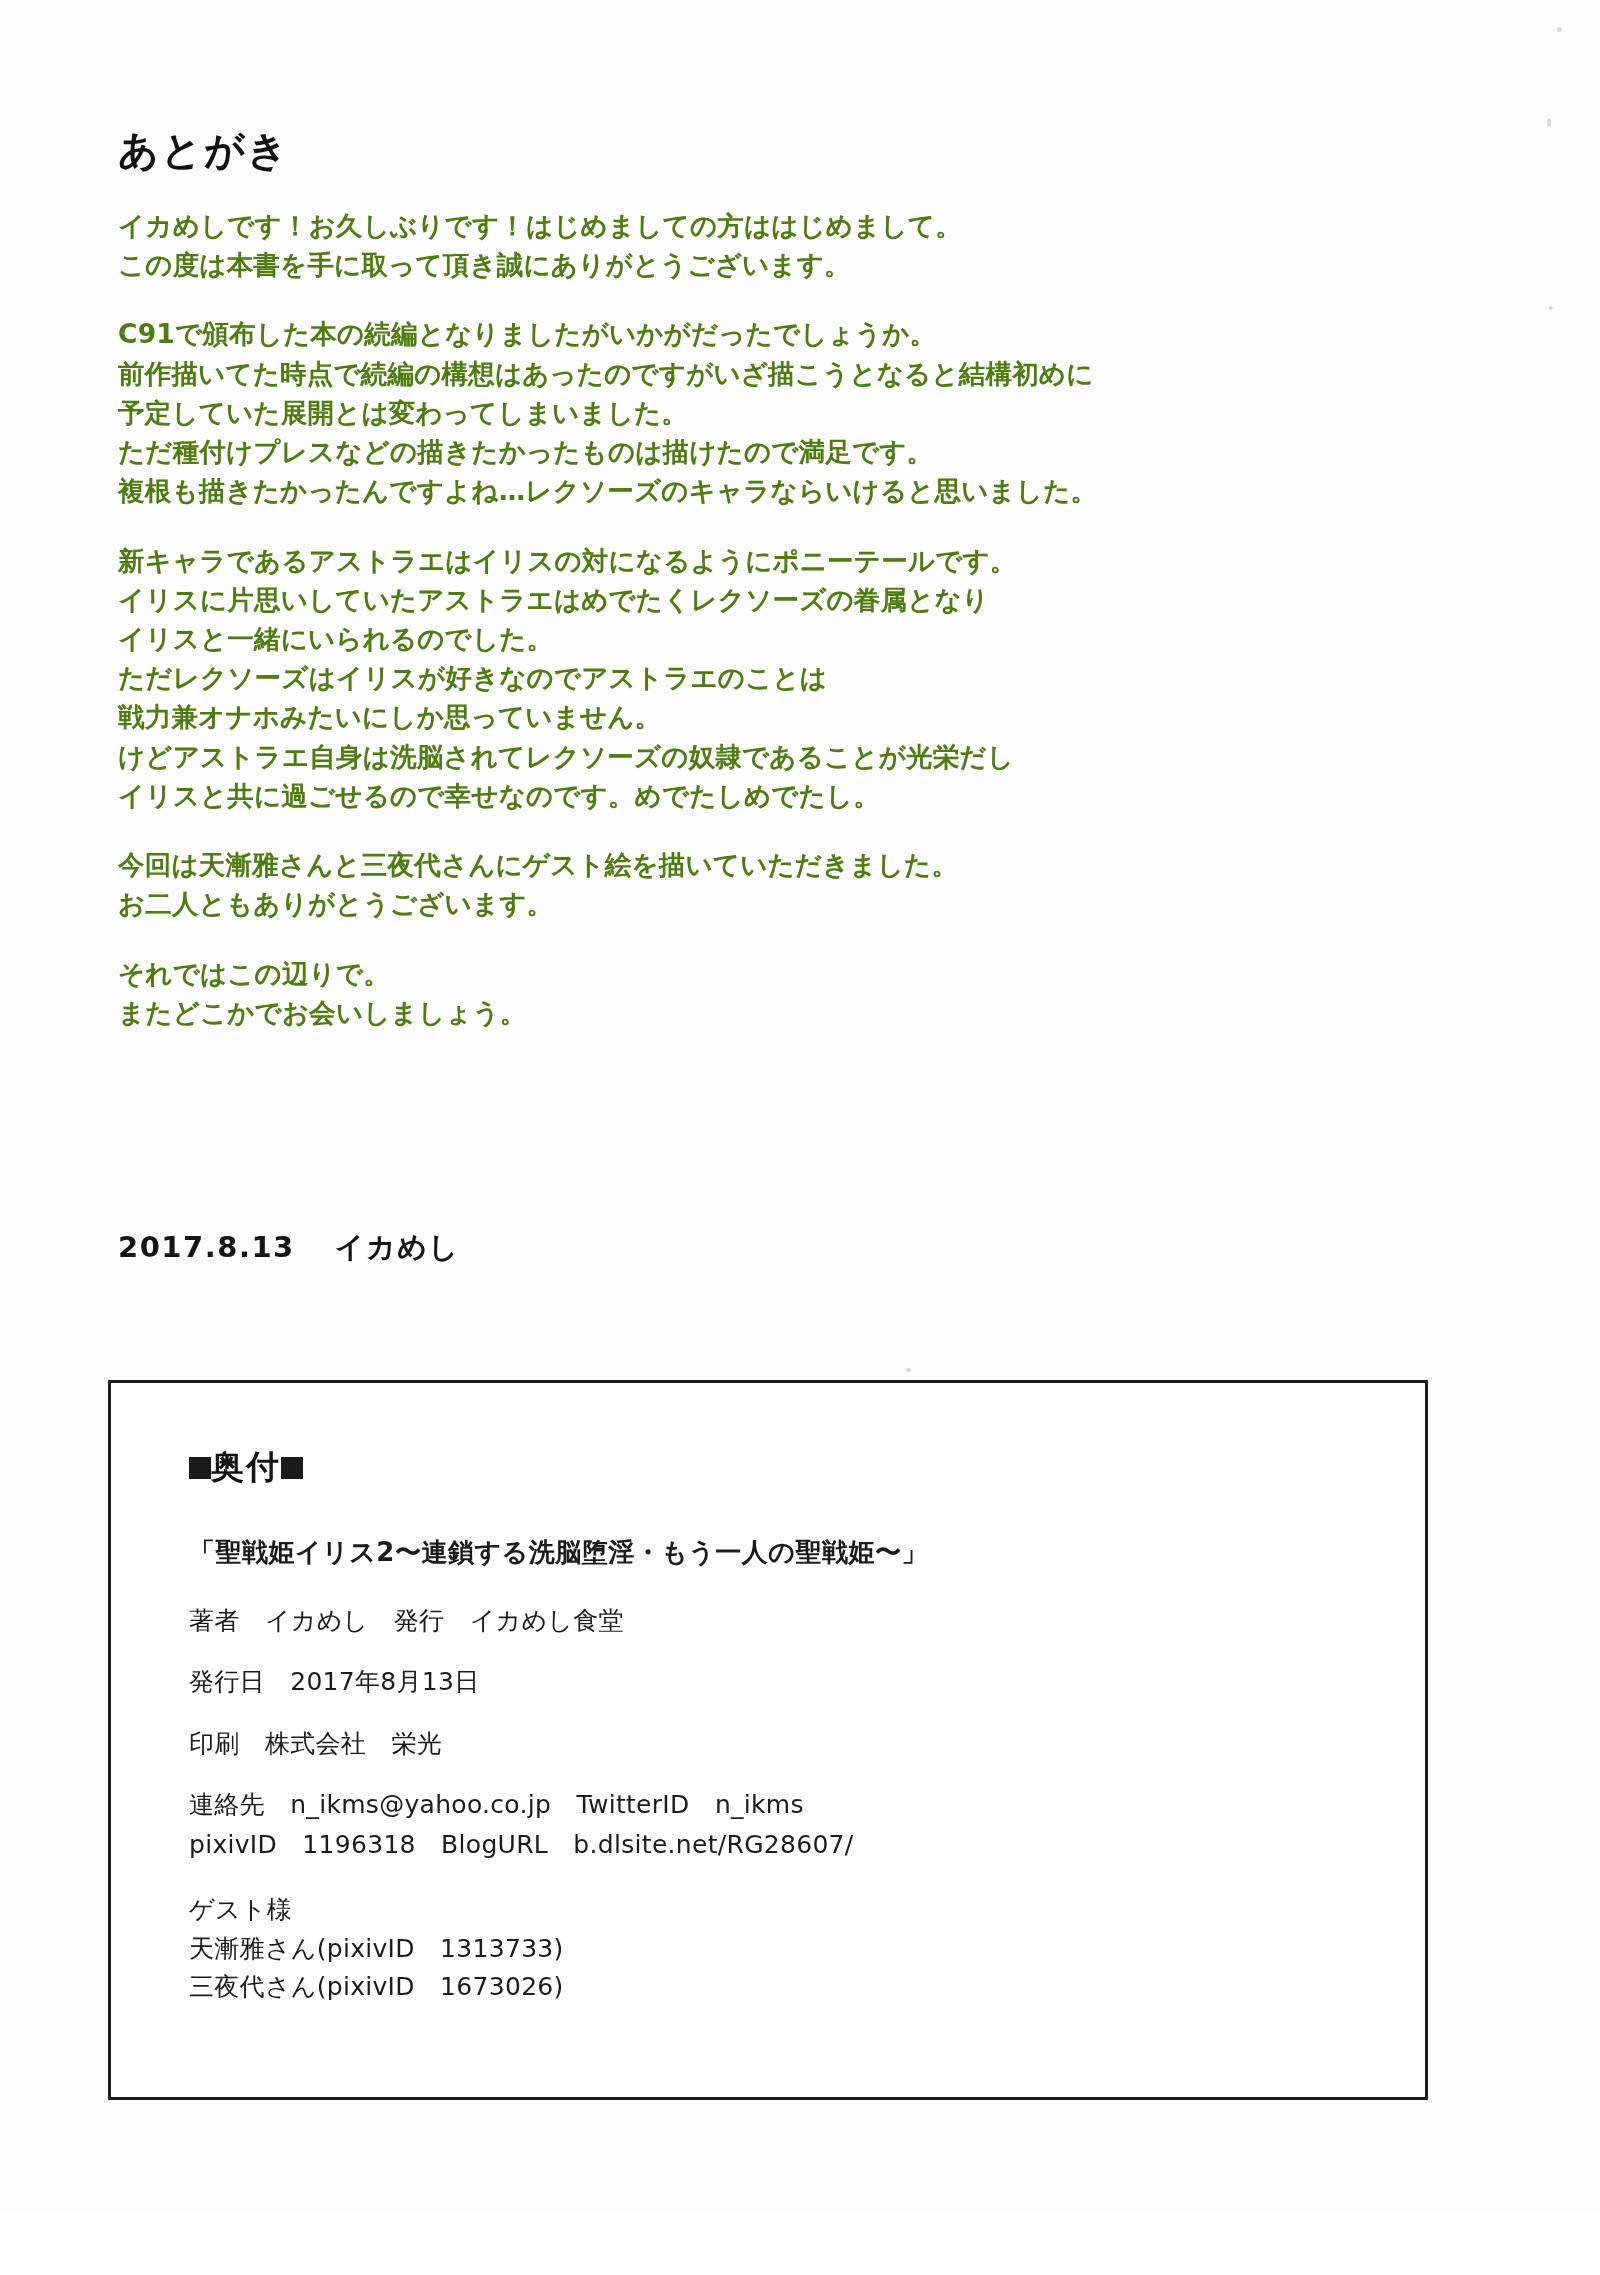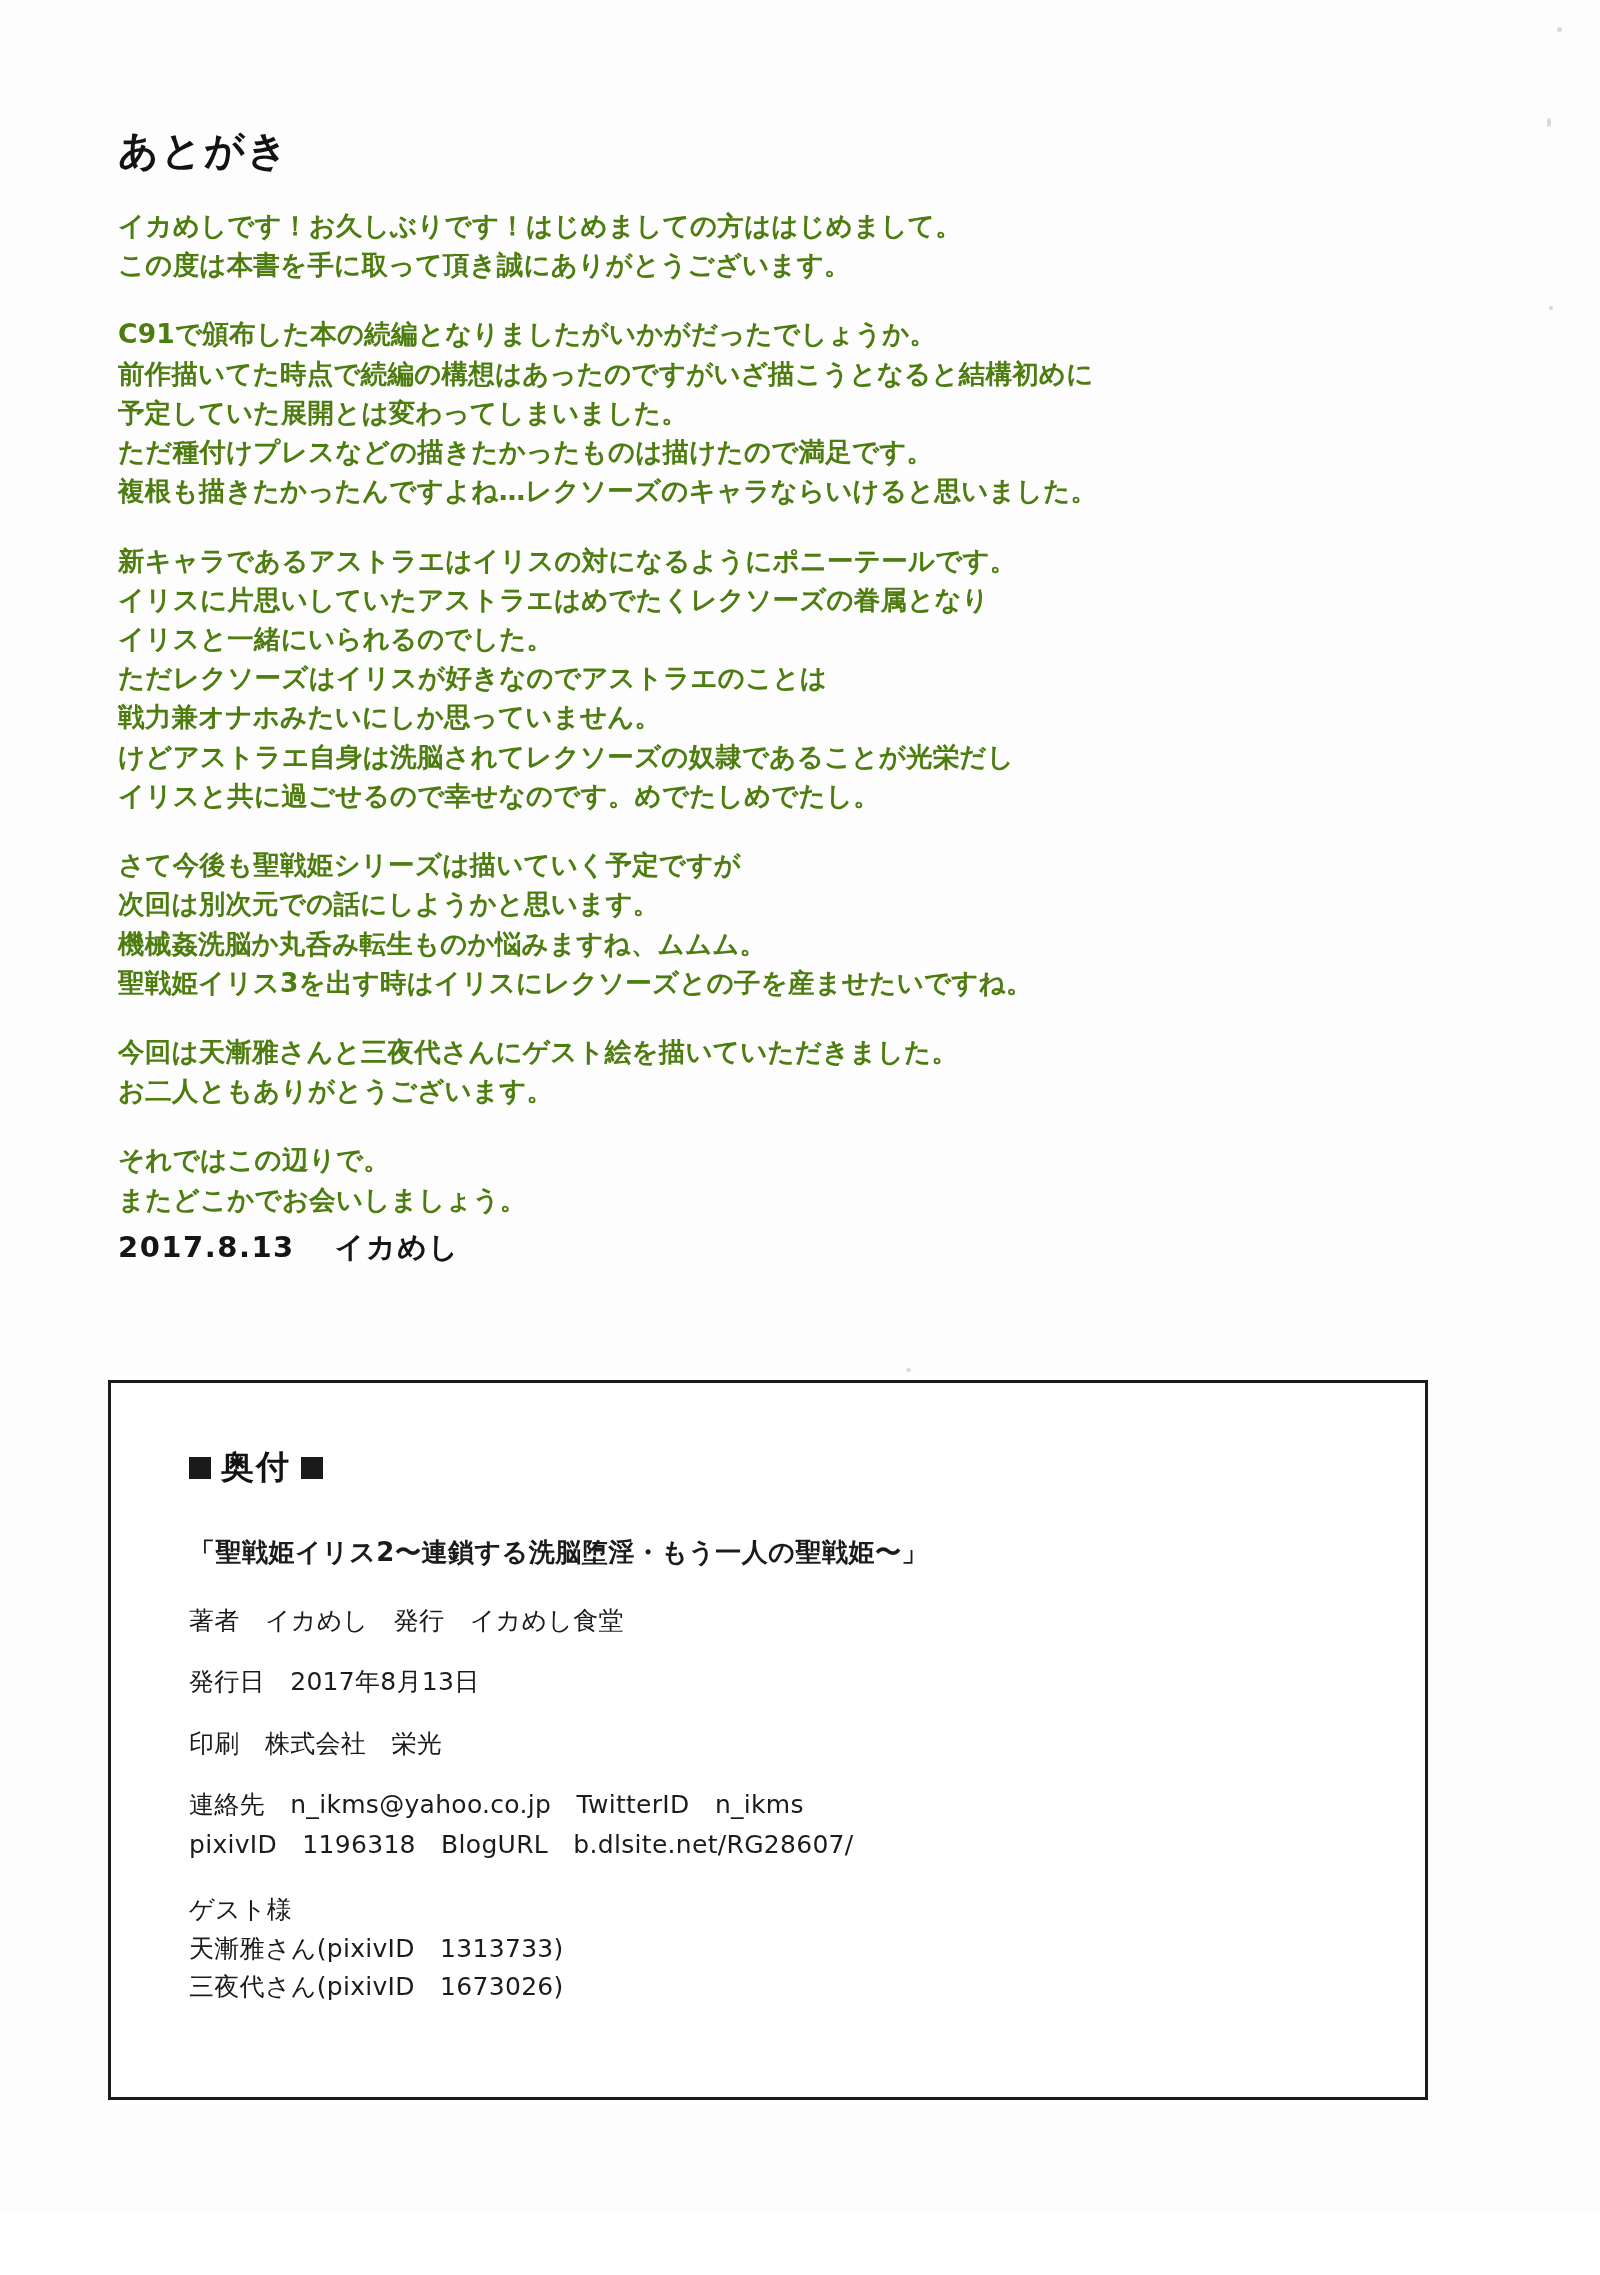--- a/index.html
+++ b/index.html
@@ -81,21 +81,20 @@
     padding: 62px 0 0 78px;
   }
 
   .colophon-heading {
     font-size: 33px;
     font-weight: 700;
     letter-spacing: 2px;
     color: #131313;
     display: flex;
     align-items: center;
-    gap: 10px;
     margin-bottom: 44px;
   }
   .sq {
     display: inline-block;
     width: 22px;
     height: 22px;
     background: #1a1a1a;
   }
 
   .col-line {
@@ -150,24 +149,20 @@
 予定していた展開とは変わってしまいました。
 ただ種付けプレスなどの描きたかったものは描けたので満足です。
 複根も描きたかったんですよね…レクソーズのキャラならいけると思いました。</p>
     <p class="para">新キャラであるアストラエはイリスの対になるようにポニーテールです。
 イリスに片思いしていたアストラエはめでたくレクソーズの眷属となり
 イリスと一緒にいられるのでした。
 ただレクソーズはイリスが好きなのでアストラエのことは
 戦力兼オナホみたいにしか思っていません。
 けどアストラエ自身は洗脳されてレクソーズの奴隷であることが光栄だし
 イリスと共に過ごせるので幸せなのです。めでたしめでたし。</p>
-    <p class="para">さて今後も聖戦姫シリーズは描いていく予定ですが
-次回は別次元での話にしようかと思います。
-機械姦洗脳か丸呑み転生ものか悩みますね、ムムム。
-聖戦姫イリス3を出す時はイリスにレクソーズとの子を産ませたいですね。</p>
     <p class="para">今回は天漸雅さんと三夜代さんにゲスト絵を描いていただきました。
 お二人ともありがとうございます。</p>
     <p class="para">それではこの辺りで。
 またどこかでお会いしましょう。</p>
   </section>
 
   <div class="signature">
     <span class="sig-date">2017.8.13</span><span class="sig-name">イカめし</span>
   </div>
 

